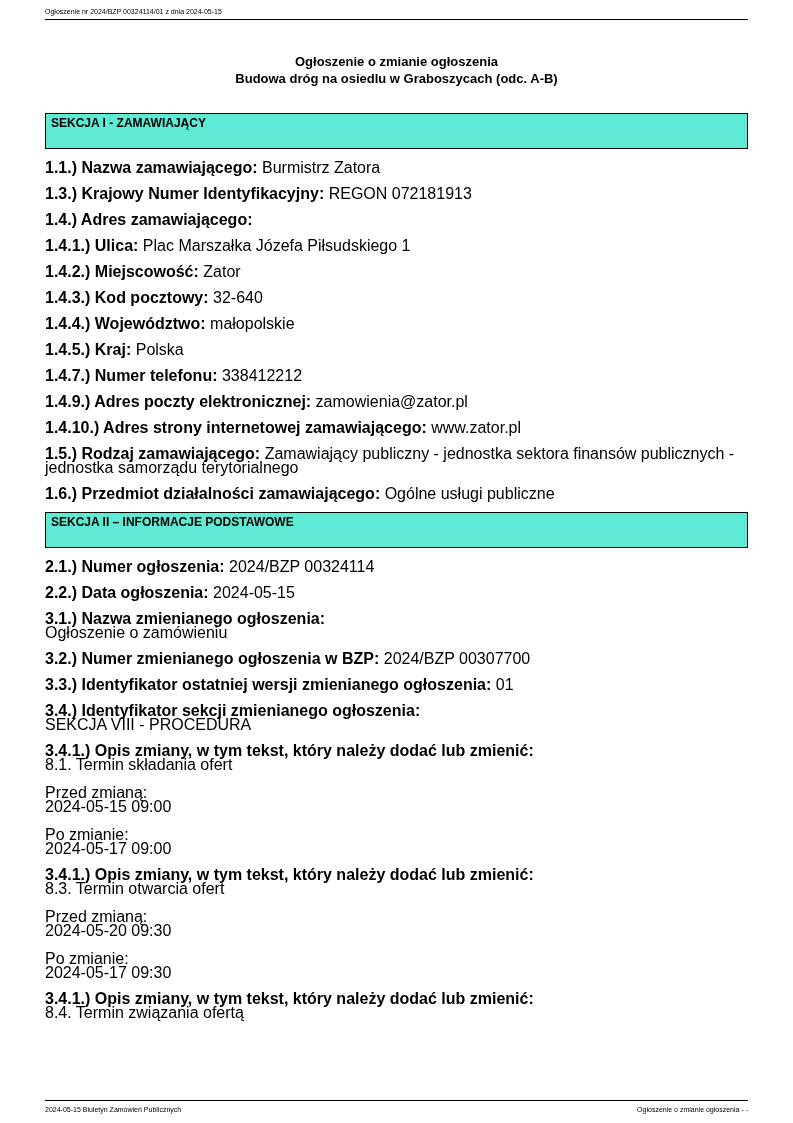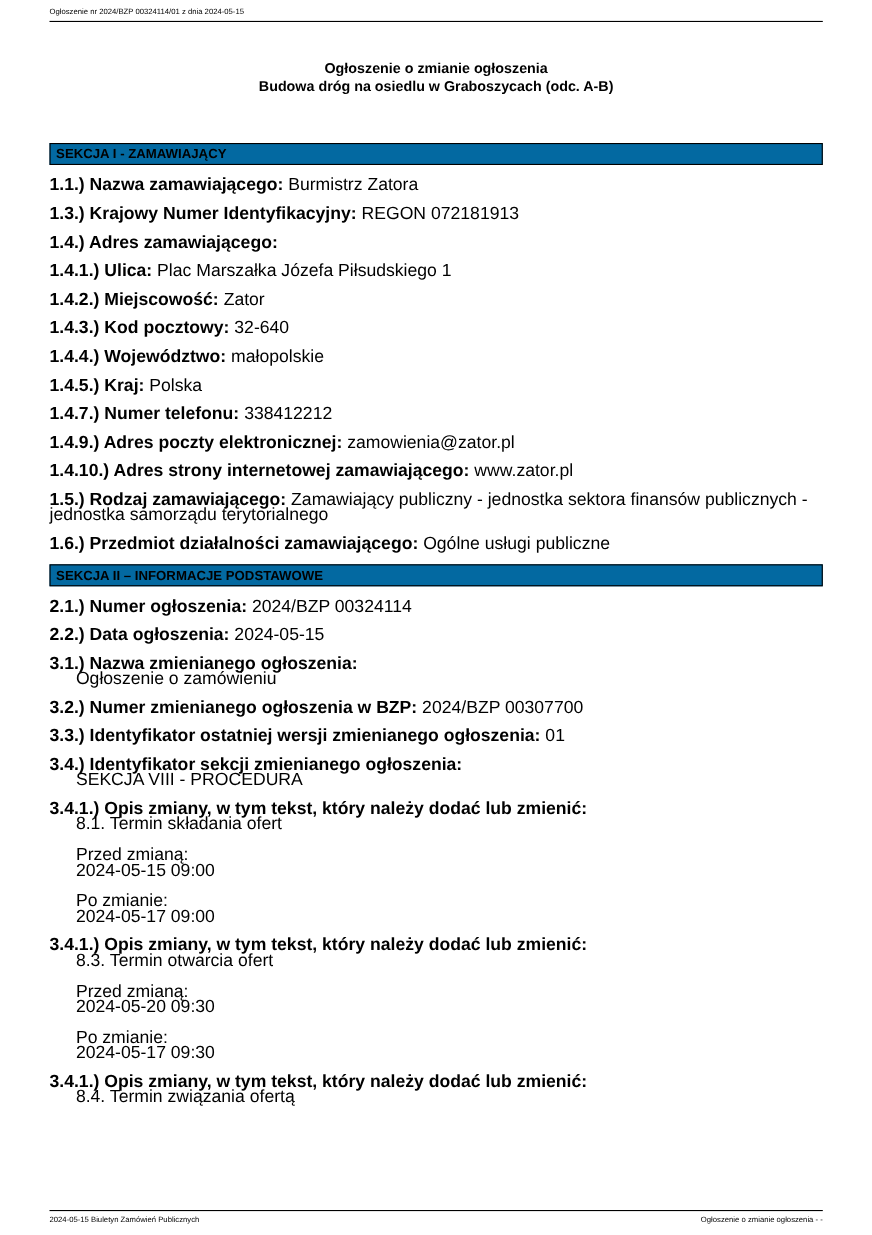--- a/index.html
+++ b/index.html
@@ -24,44 +24,44 @@
   }
   .header-note {
     font-size: 7px;
     line-height: 9px;
     padding: 7px 0 3px 0;
     border-bottom: 1px solid #000000;
     color: #000000;
   }
   .doc-title {
     margin-top: 33px;
-    margin-bottom: 38px;
+    margin-bottom: 21px;
     text-align: center;
     font-weight: bold;
     font-size: 13px;
     line-height: 17px;
   }
   .doc-title span { display: block; }
   .section-bar {
-    height: 20px;
+    height: 36px;
     border: 1px solid #000000;
-    background: #0369a1;
+    background: #5eead4;
     font-weight: bold;
     font-size: 12px;
     line-height: 18px;
     padding-left: 5px;
     margin: 5px 0 6px 0;
   }
   .field {
     margin: 6px 0;
     font-size: 16px;
     line-height: 14px;
   }
   .field .lbl { font-weight: bold; }
-  .field .val.block { display: block; white-space: pre-line; margin-left: 24px; }
+  .field .val.block { display: block; white-space: pre-line; }
   .footer {
     position: absolute;
     left: 45px;
     right: 45px;
     bottom: 9px;
     border-top: 1px solid #000000;
     padding-top: 4px;
     display: flex;
     justify-content: space-between;
     font-size: 7px;

